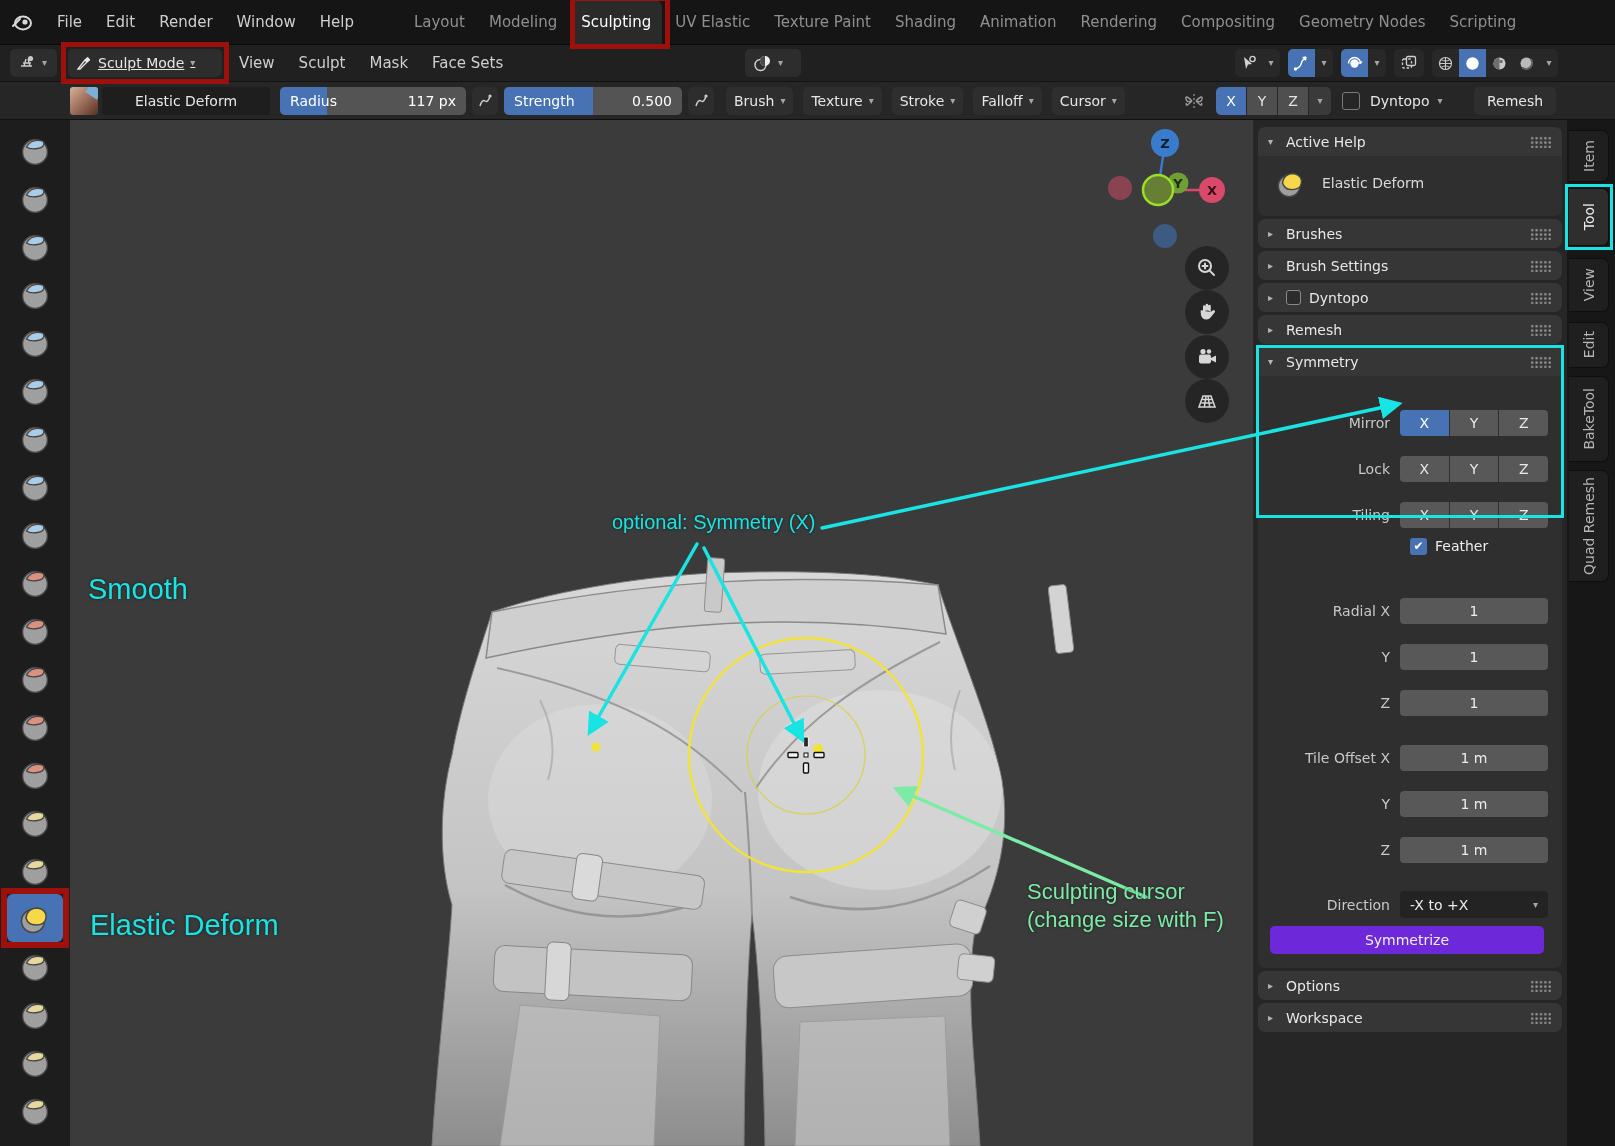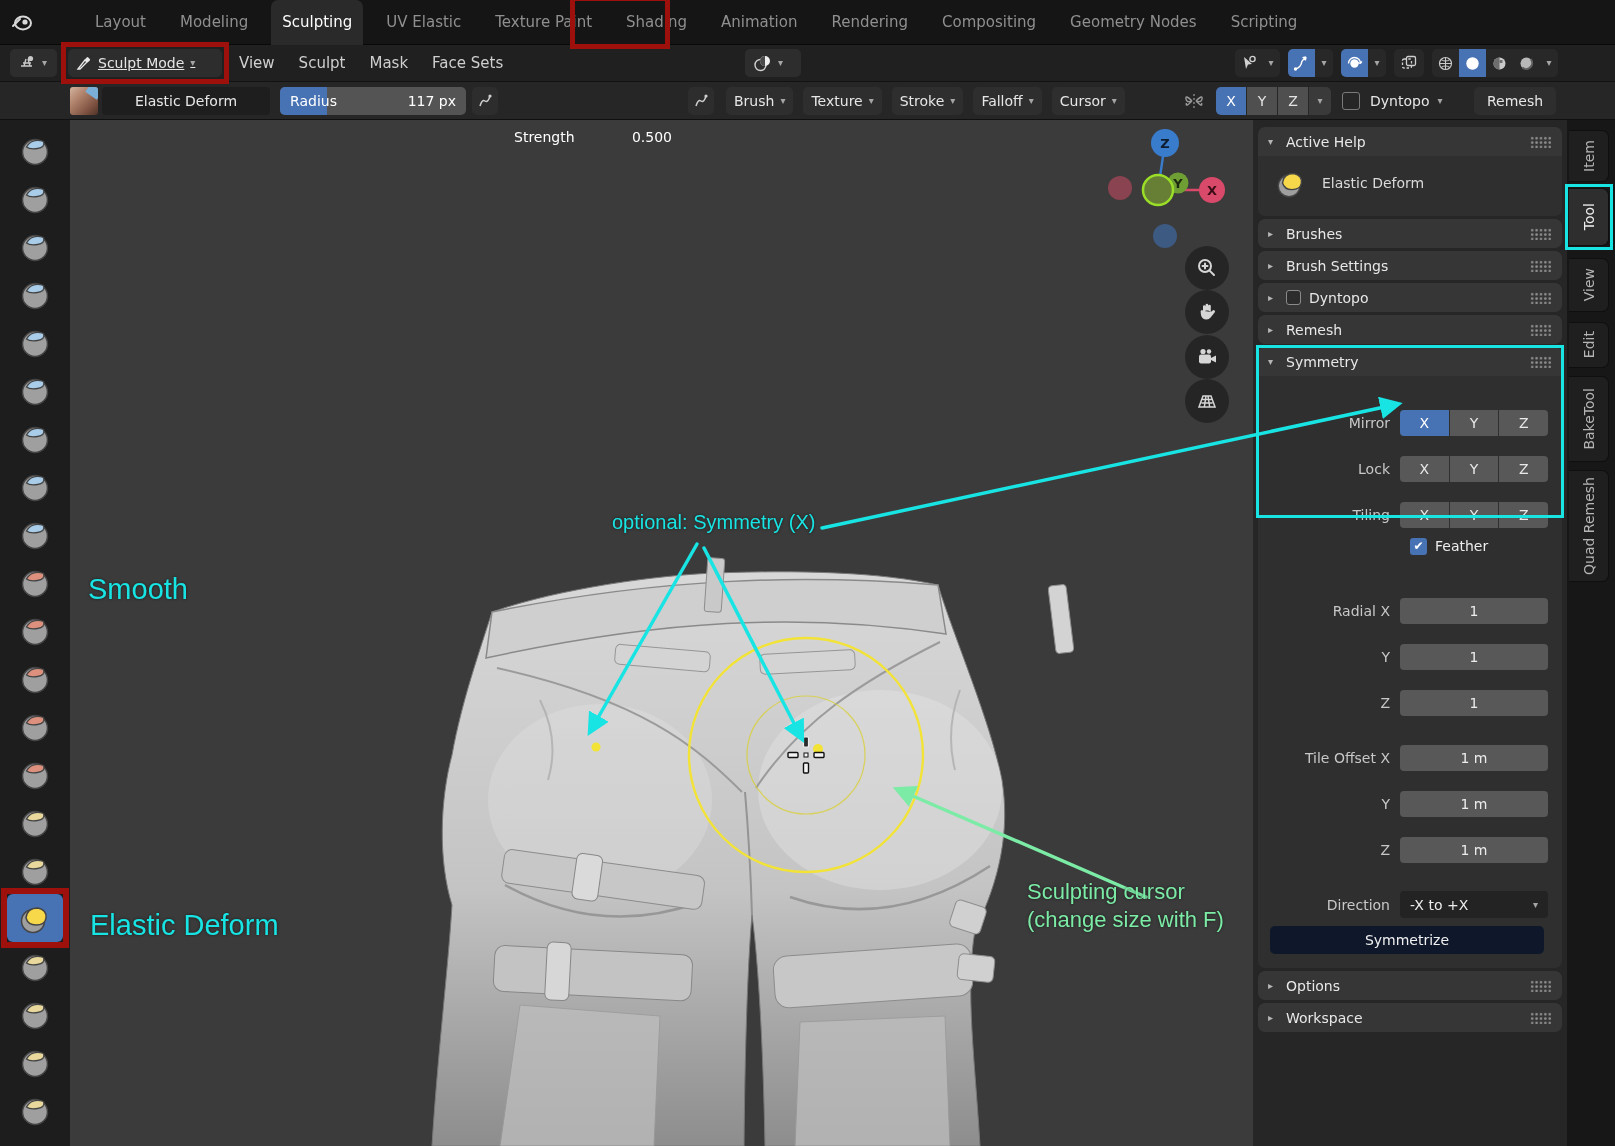--- a/index.html
+++ b/index.html
@@ -9,21 +9,21 @@
   html,body{margin:0;padding:0;}
   body{width:1615px;height:1146px;overflow:hidden;position:relative;background:#141414;
        font-family:"DejaVu Sans","Liberation Sans",sans-serif;color:#d5d5d5;font-size:14px;}
 
   
   .topbar{position:absolute;left:0;top:0;width:1615px;height:45px;background:#151515;
           display:flex;align-items:center;padding-left:8px;border-bottom:1px solid #090909;}
   .logo{width:28px;height:28px;display:flex;align-items:center;justify-content:center;margin-right:10px;}
   .menus{display:flex;gap:2px;}
   .menu-item{padding:5px 11px;color:#cfcfcf;font-size:15px;border-radius:4px;}
-  .tabs{display:flex;align-items:stretch;height:45px;margin-left:38px;gap:12px;}
+  .tabs{display:flex;align-items:stretch;height:45px;margin-left:38px;gap:2px;}
   .ws-tab{display:flex;align-items:center;padding:0 11px;color:#8f8f8f;font-size:15px;
           border-radius:7px 7px 0 0;}
   .ws-tab.active{background:#2a2a2a;color:#fdfdfd;}
 
   
   .modebar{position:absolute;left:0;top:45px;width:1615px;height:37px;background:#202020;
            border-bottom:1px solid #121212;}
   .modebar .btn,.toolrow .btn{background:#2d2d2d;border-radius:5px;height:28px;display:flex;
            align-items:center;gap:6px;padding:0 8px;color:#e6e6e6;}
   .editor-btn{position:absolute;left:10px;top:4px;width:47px;}
@@ -44,21 +44,21 @@
        background:linear-gradient(135deg,#d3b49e 0%,#b0826c 35%,#7c503f 75%,#4e3228 100%);overflow:hidden;}
   .brush-thumb::after{content:"";position:absolute;right:-4px;top:-4px;width:14px;height:14px;
        background:#7ab0d8;transform:rotate(35deg);}
   .brush-name{position:absolute;left:102px;top:5px;width:168px;height:28px;background:#1e1e1e;
        border-radius:4px;display:flex;align-items:center;justify-content:center;color:#e8e8e8;}
   .slider{position:absolute;top:5px;height:28px;background:#545454;border-radius:5px;overflow:hidden;
        display:flex;align-items:center;justify-content:space-between;padding:0 10px;color:#fff;}
   .slider .fill{position:absolute;left:0;top:0;bottom:0;background:var(--accent-blue,#4772b3);}
   .slider span{position:relative;z-index:1;}
   #radius-slider{left:280px;width:186px;}
-  #strength-slider{left:504px;width:178px;margin-top:36px;}
+  #strength-slider{left:504px;width:178px;}
   .pressure-btn{position:absolute;top:5px;width:26px;height:28px;background:#2d2d2d;border-radius:5px;
        display:flex;align-items:center;justify-content:center;}
   .tool-dropdowns{position:absolute;left:726px;top:5px;display:flex;gap:10px;}
   .tool-dropdowns .btn{background:#2e2e2e;}
   .butterfly{position:absolute;left:1180px;top:5px;width:28px;height:28px;display:flex;align-items:center;justify-content:center;}
   .xyz-group{position:absolute;left:1216px;top:5px;display:flex;gap:1px;border-radius:5px;overflow:hidden;}
   .xyz-group .axis{width:30px;height:28px;background:#4f4f4f;color:#e3e3e3;display:flex;align-items:center;justify-content:center;}
   .xyz-group .axis.active{background:var(--accent-blue,#4772b3);color:#fff;}
   .xyz-group .chev-cell{width:22px;height:28px;background:#3a3a3a;display:flex;align-items:center;justify-content:center;}
   .dyn-check{position:absolute;left:1342px;top:10px;width:18px;height:18px;border:1.5px solid #7a7a7a;
@@ -98,21 +98,21 @@
   .axgroup{flex:1;display:flex;gap:1px;border-radius:4px;overflow:hidden;}
   .ax{flex:1;height:26px;background:#585858;color:#e8e8e8;display:flex;align-items:center;justify-content:center;}
   .ax.active{background:var(--accent-blue,#4772b3);color:#fff;}
   .vfield{flex:1;height:26px;background:#585858;border-radius:4px;color:#ececec;
        display:flex;align-items:center;justify-content:center;}
   .featherrow{display:flex;align-items:center;gap:8px;margin:6px 14px 2px 152px;height:24px;}
   .checkbox{width:17px;height:17px;border-radius:3px;background:var(--accent-blue,#4772b3);
        display:flex;align-items:center;justify-content:center;color:#fff;font-size:12px;}
   .dd-dark{flex:1;height:27px;background:#232323;border-radius:4px;display:flex;align-items:center;
        justify-content:space-between;padding:0 10px;color:#ececec;}
-  .wide-btn{margin:8px 18px 4px 12px;height:28px;background:#0f172a;border-radius:5px;
+  .wide-btn{margin:8px 18px 4px 12px;height:28px;background:#6d28d9;border-radius:5px;
        display:flex;align-items:center;justify-content:center;color:#f0f0f0;}
   .grp-gap{height:8px;}
 
   
   .tabstrip{position:absolute;left:1567px;top:120px;width:48px;height:1026px;background:#171717;}
   .vtab{position:absolute;left:2px;width:40px;background:#1f1f1f;border:1px solid #0f0f0f;border-left:none;
        border-radius:0 7px 7px 0;display:flex;align-items:center;justify-content:center;color:#b5b5b5;}
   .vtab span{writing-mode:vertical-rl;transform:rotate(180deg);font-size:14px;white-space:nowrap;}
   .vtab.active{background:#2e2e2e;color:#ececec;}
 
@@ -134,20 +134,27 @@
 <body>
 
 <div class="topbar">
   <div class="logo">
     <svg width="24" height="24" viewBox="0 0 24 24">
       <ellipse cx="13" cy="13" rx="8" ry="6.5" fill="none" stroke="#d8d8d8" stroke-width="2"></ellipse>
       <circle cx="15" cy="12" r="2.6" fill="#d8d8d8"></circle>
       <path d="M3,16 L10,9" stroke="#d8d8d8" stroke-width="2" stroke-linecap="round"></path>
     </svg>
   </div>
+  <div class="menus">
+      <span class="menu-item">File</span>
+      <span class="menu-item">Edit</span>
+      <span class="menu-item">Render</span>
+      <span class="menu-item">Window</span>
+      <span class="menu-item">Help</span>
+    </div>
   <div class="tabs">
       <span class="ws-tab">Layout</span>
       <span class="ws-tab">Modeling</span>
       <span class="ws-tab active">Sculpting</span>
       <span class="ws-tab">UV Elastic</span>
       <span class="ws-tab">Texture Paint</span>
       <span class="ws-tab">Shading</span>
       <span class="ws-tab">Animation</span>
       <span class="ws-tab">Rendering</span>
       <span class="ws-tab">Compositing</span>

